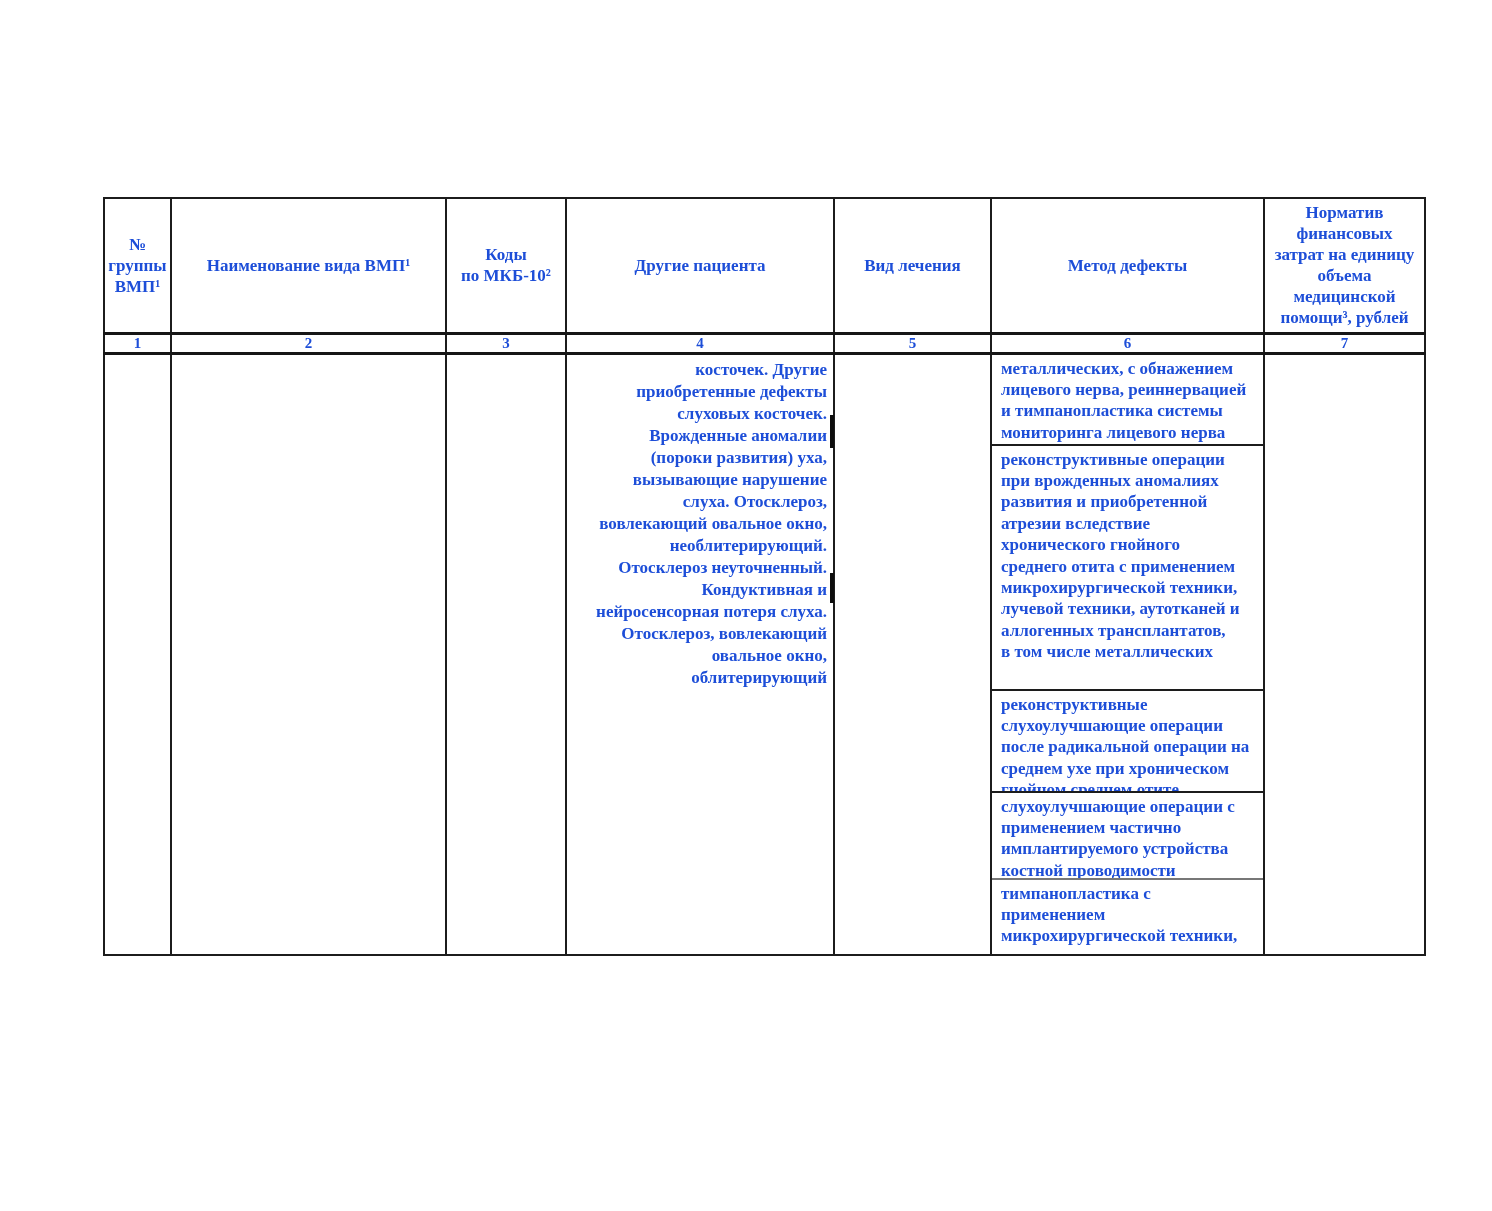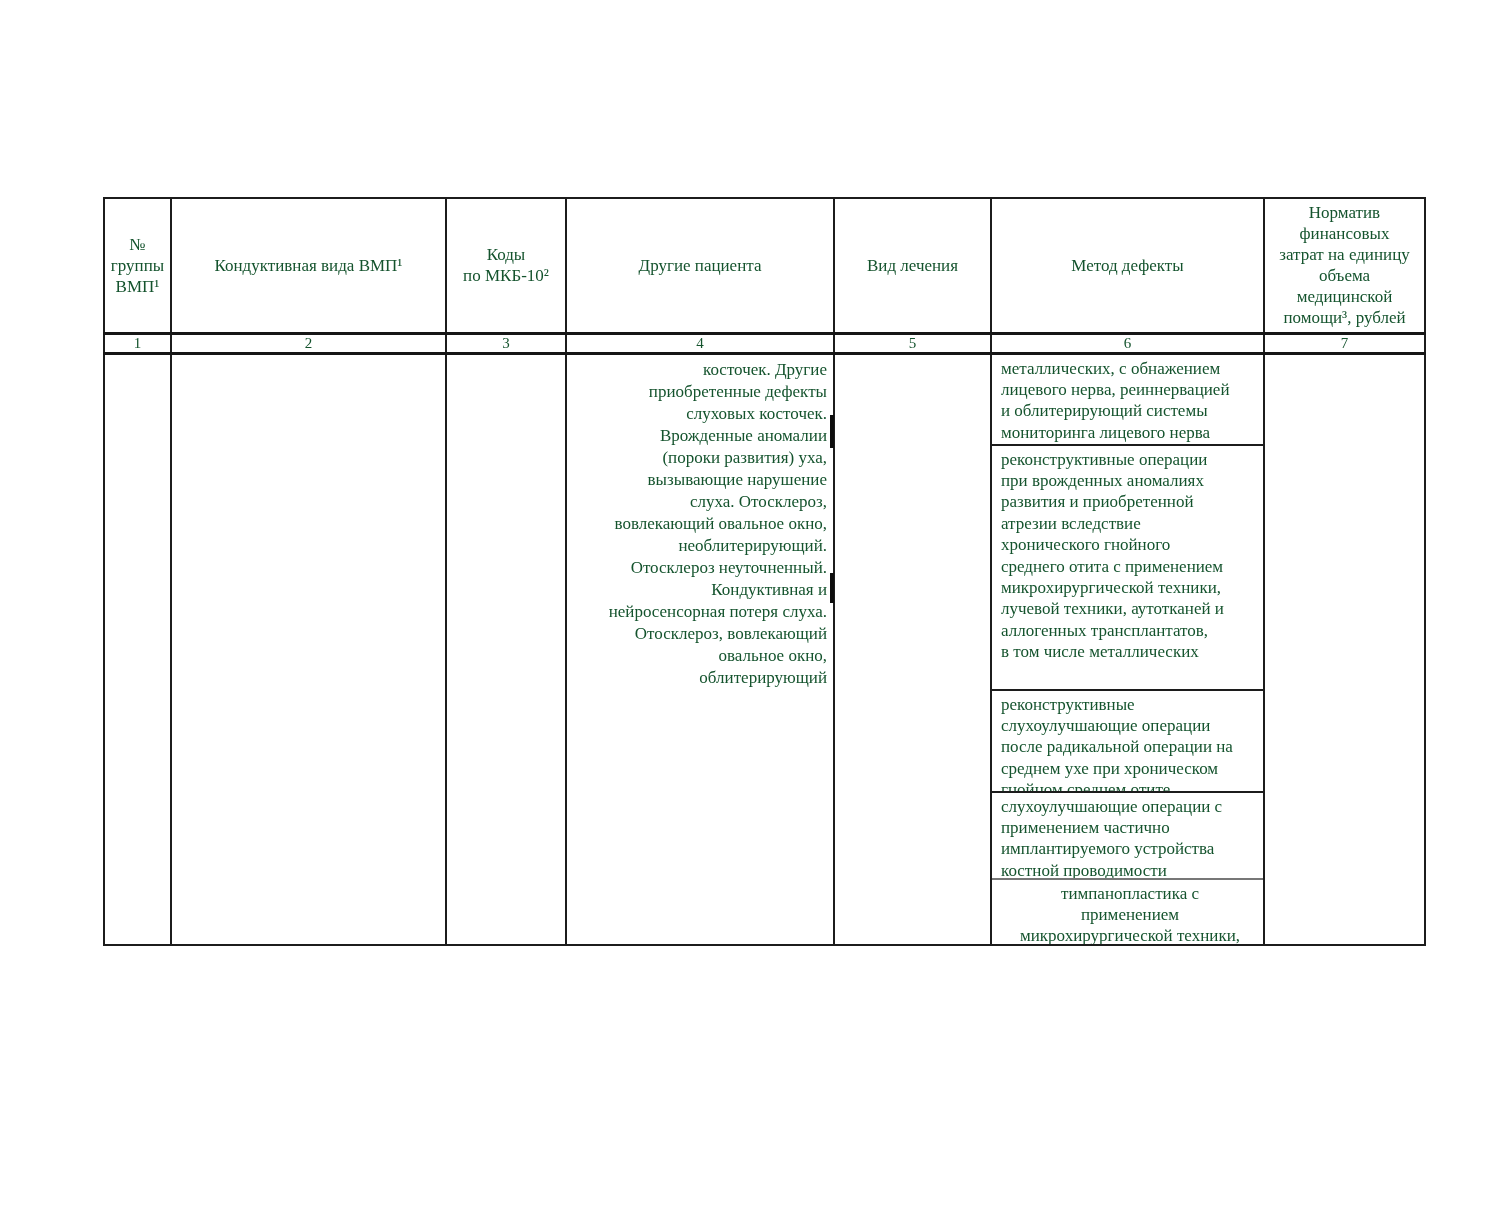--- a/index.html
+++ b/index.html
@@ -21,22 +21,22 @@
     left: 103px;
     top: 197px;
     width: 1321px;
     border-collapse: collapse;
     table-layout: fixed;
   }
   .vmp-table th,
   .vmp-table td {
     border: 2px solid #1c1c1c;
     padding: 0;
-    font-weight: normal;
-    color: #14532d;
+    font-weight: bold;
+    color: #1d4ed8;
   }
   
   tr.hdr { height: 135px; }
   tr.hdr th {
     border-bottom: 3px solid #161616;
     vertical-align: middle;
     text-align: center;
     font-size: 17px;
     line-height: 21px;
     white-space: pre-line;
@@ -71,21 +71,21 @@
     padding: 3px 4px 0 9px;
     font-size: 17px;
     line-height: 21.4px;
     white-space: pre-line;
     overflow: hidden;
   }
   .method-item.m1 { height: 91px; }
   .method-item.m2 { height: 245px; }
   .method-item.m3 { height: 102px; }
   .method-item.m4 { height: 87px; border-bottom-color: #777777; }
-  .method-item.m5 { height: 64px; border-bottom: none; text-align: center; }
+  .method-item.m5 { height: 74px; border-bottom: none; }
   
   .scan-mark {
     position: absolute;
     width: 4px;
     background: #0d0d0d;
   }
   .scan-mark.mk1 { left: 830px; top: 415px; height: 33px; }
   .scan-mark.mk2 { left: 830px; top: 573px; height: 30px; }
 </style>
 </head>
@@ -102,21 +102,21 @@
       <col style="width:157px">
       <col style="width:273px">
       <col style="width:161px">
     </colgroup>
 
     <tbody>
         <tr class="hdr">
       <th>№
 группы
 ВМП¹</th>
-      <th>Кондуктивная вида ВМП¹</th>
+      <th>Наименование вида ВМП¹</th>
       <th>Коды
 по МКБ-10²</th>
       <th>Другие пациента</th>
       <th>Вид лечения</th>
       <th>Метод дефекты</th>
       <th>Норматив
 финансовых
 затрат на единицу
 объема
 медицинской
@@ -159,21 +159,21 @@
 Отосклероз, вовлекающий
 овальное окно,
 облитерирующий</div>
       </td>
       <td>
         <div class="cell-text"></div>
       </td>
       <td class="methods-cell">
         <div class="method-item m1">металлических, с обнажением
 лицевого нерва, реиннервацией
-и облитерирующий системы
+и тимпанопластика системы
 мониторинга лицевого нерва</div>
         <div class="method-item m2">реконструктивные операции
 при врожденных аномалиях
 развития и приобретенной
 атрезии вследствие
 хронического гнойного
 среднего отита с применением
 микрохирургической техники,
 лучевой техники, аутотканей и
 аллогенных трансплантатов,

